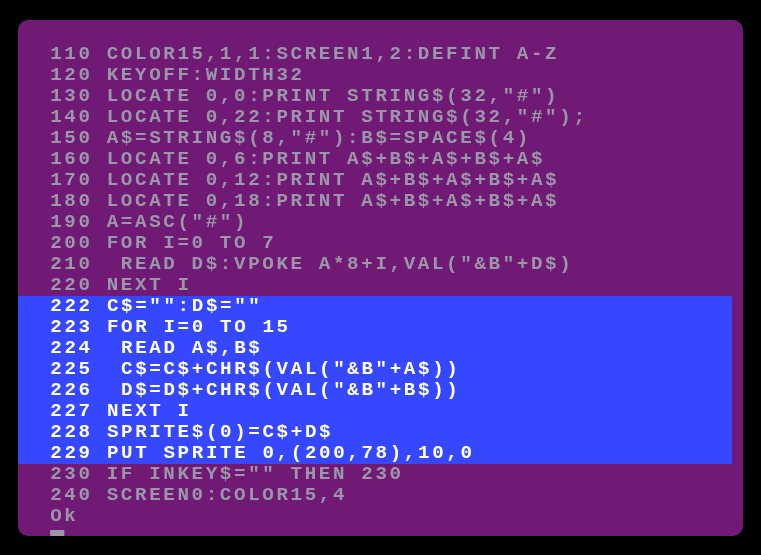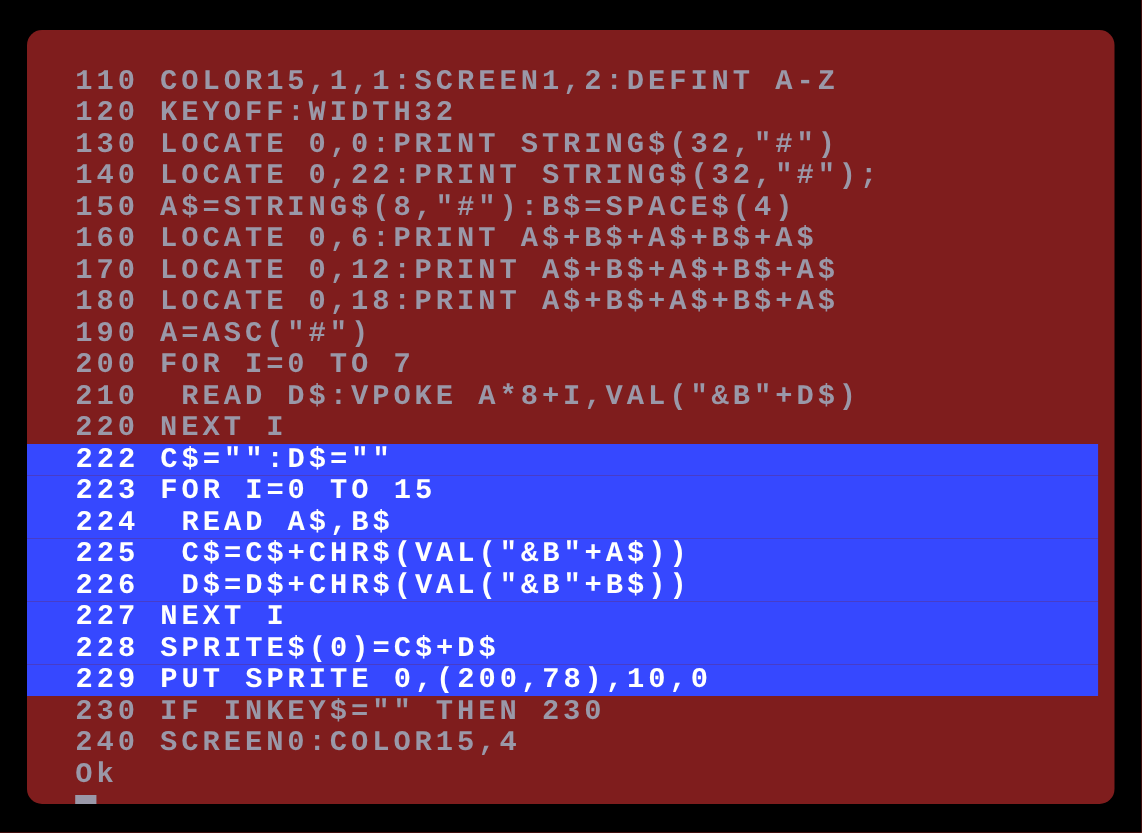--- a/index.html
+++ b/index.html
@@ -11,21 +11,21 @@
       background: #000;
       width: 761px;
       height: 555px;
       overflow: hidden;
       font-family: 'Courier New', monospace;
       display: flex;
       align-items: center;
       justify-content: center;
     }
     .screen {
-      background: #7f1d1d;
+      background: #701a75;
       width: 725px;
       height: 516px;
       border-radius: 10px;
       padding: 24px 36px 18px 18px;
       position: relative;
       overflow: hidden;
     }
     .content {
       position: relative;
     }

